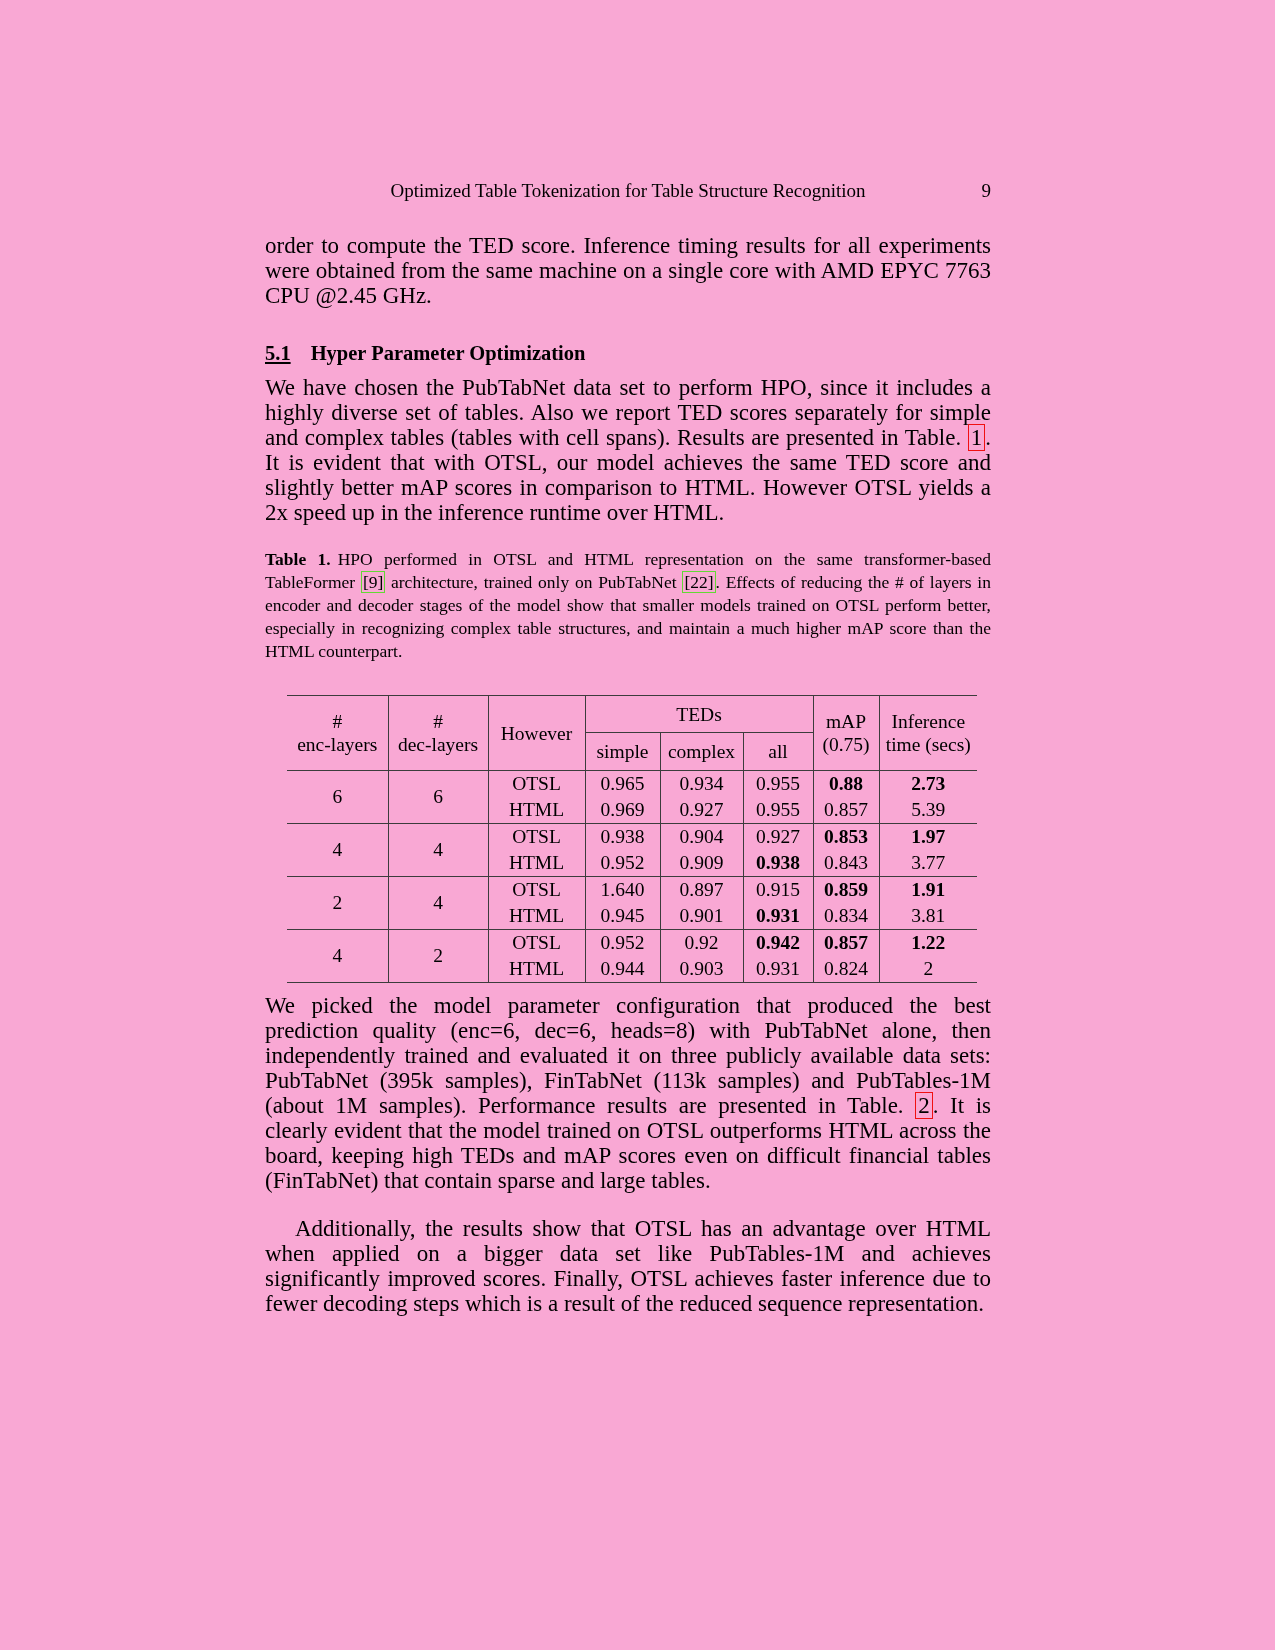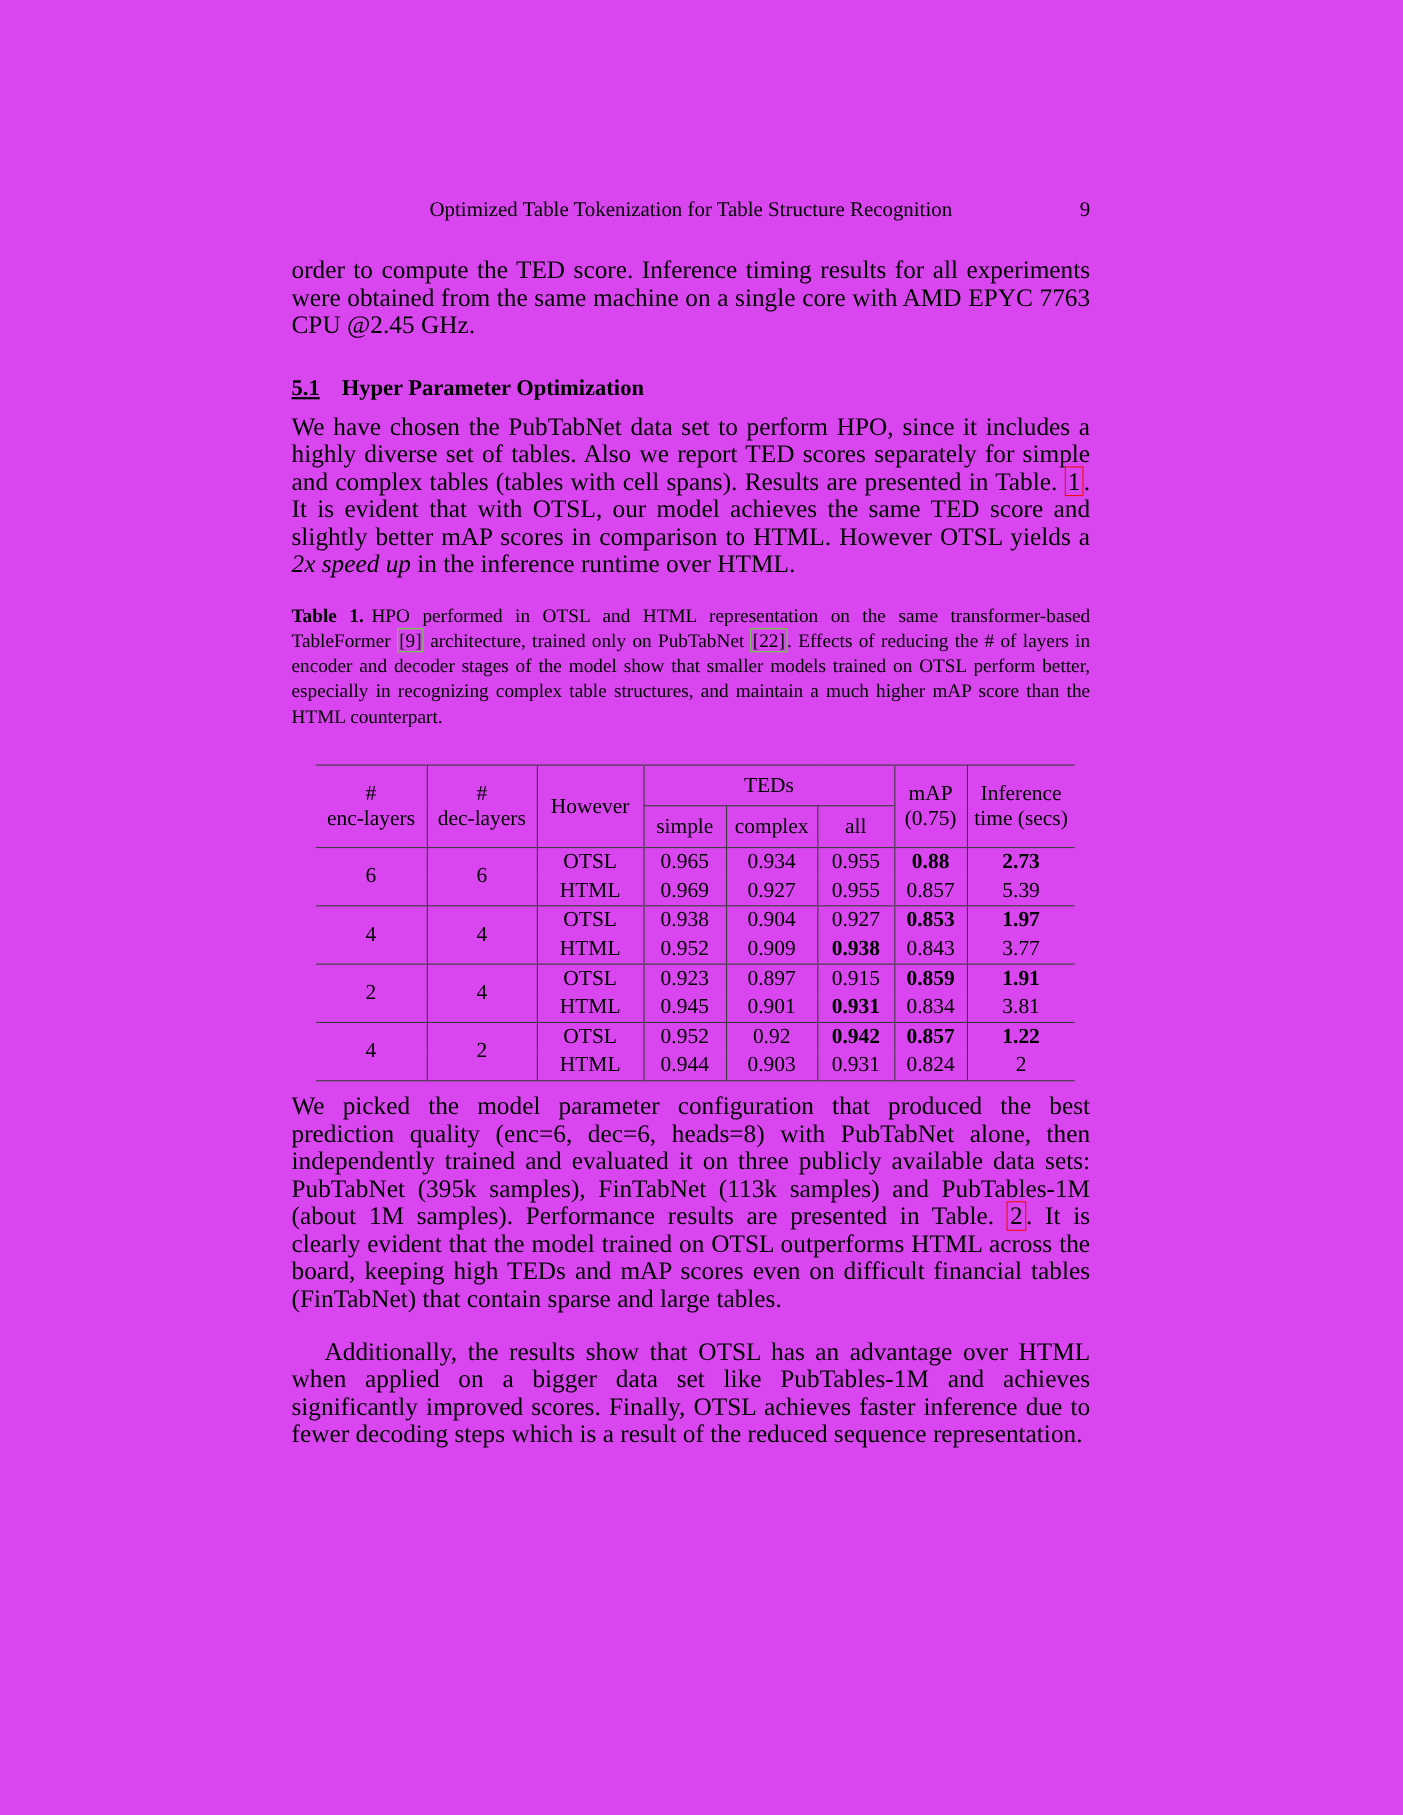--- a/index.html
+++ b/index.html
@@ -1,33 +1,33 @@
 <!DOCTYPE html>
 <html style="--ref: #f01010; --cite: #63d836;"><head>
 <meta charset="utf-8">
 <style>
   html,body { margin:0; padding:0; background:#ffffff; }
   .page {
-    position:relative; width:1275px; height:1650px; background:#d946ef;
+    position:relative; width:1275px; height:1650px; background:#f9a8d4;
     font-family:"Liberation Serif","DejaVu Serif",serif; color:#000;
     overflow:hidden;
   }
   .column { position:absolute; left:265px; top:180px; width:726px; }
 
   .running-head { position:relative; font-size:19px; height:23px; text-align:center; }
   .rh-page { position:absolute; right:0; top:0; }
 
   .bodytext { font-size:23px; line-height:25px; text-align:justify; }
   .para-intro { margin-top:30px; }
   .section-heading { margin-top:34px; font-size:20.5px; font-weight:bold; }
   .section-heading .secnum { margin-right:20px;text-decoration:underline; }
   .para-51 { margin-top:10px; }
   .caption { font-size:17.5px; line-height:23px; text-align:justify; }
   .seg-b { font-weight:bold; margin-right:7px; }
-  .seg-i { font-style:italic; }
+  .seg-i { }
   .seg-ref { border:1.5px solid var(--ref,#f01010); padding:0 2px; }
   .seg-cite { border:1.5px solid var(--cite,#63d836); padding:0 1px; }
 
   .table-wrap { margin-top:32px; }
   table.t1 {
     border-collapse:collapse; margin-left:22px; table-layout:fixed;
     border-top:1.6px solid #3c3c3c; border-bottom:1.6px solid #3c3c3c;
     font-size:19.5px;
   }
   table.t1 thead { border-bottom:1.6px solid #3c3c3c; }
@@ -136,21 +136,21 @@
               <td class="bl">0.952</td>
               <td class="bl">0.909</td>
               <td class="bl bold">0.938</td>
               <td class="bl">0.843</td>
               <td class="bl">3.77</td>
             </tr>
             <tr class="group-start">
               <td rowspan="2" class="">2</td>
               <td rowspan="2" class="bl">4</td>
               <td class="bl">OTSL</td>
-              <td class="bl">0.923</td>
+              <td class="bl">1.640</td>
               <td class="bl">0.897</td>
               <td class="bl">0.915</td>
               <td class="bl bold">0.859</td>
               <td class="bl bold">1.91</td>
             </tr>
             <tr>
               <td class="bl">HTML</td>
               <td class="bl">0.945</td>
               <td class="bl">0.901</td>
               <td class="bl bold">0.931</td>

